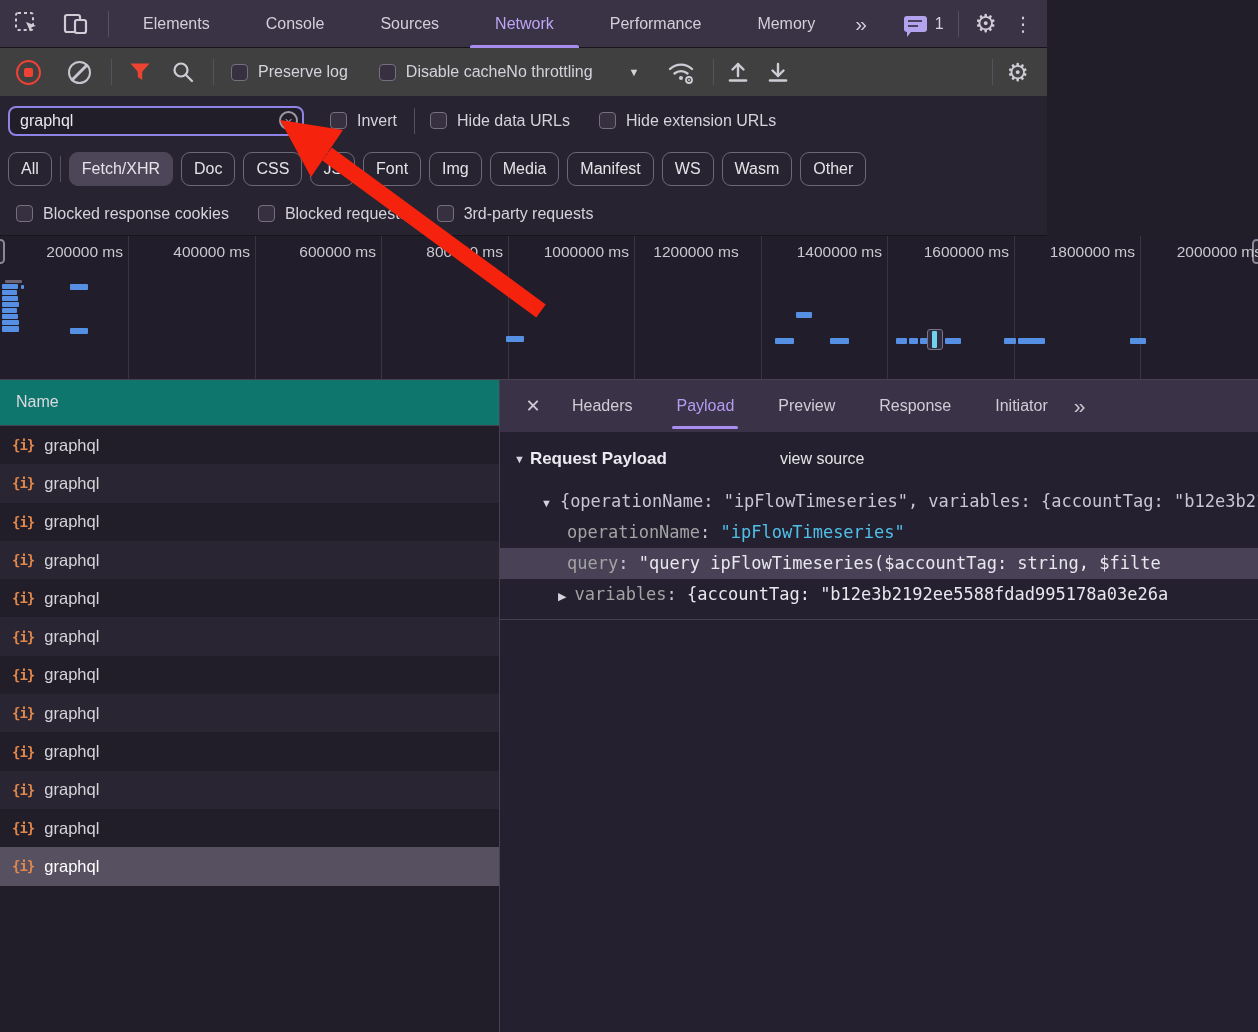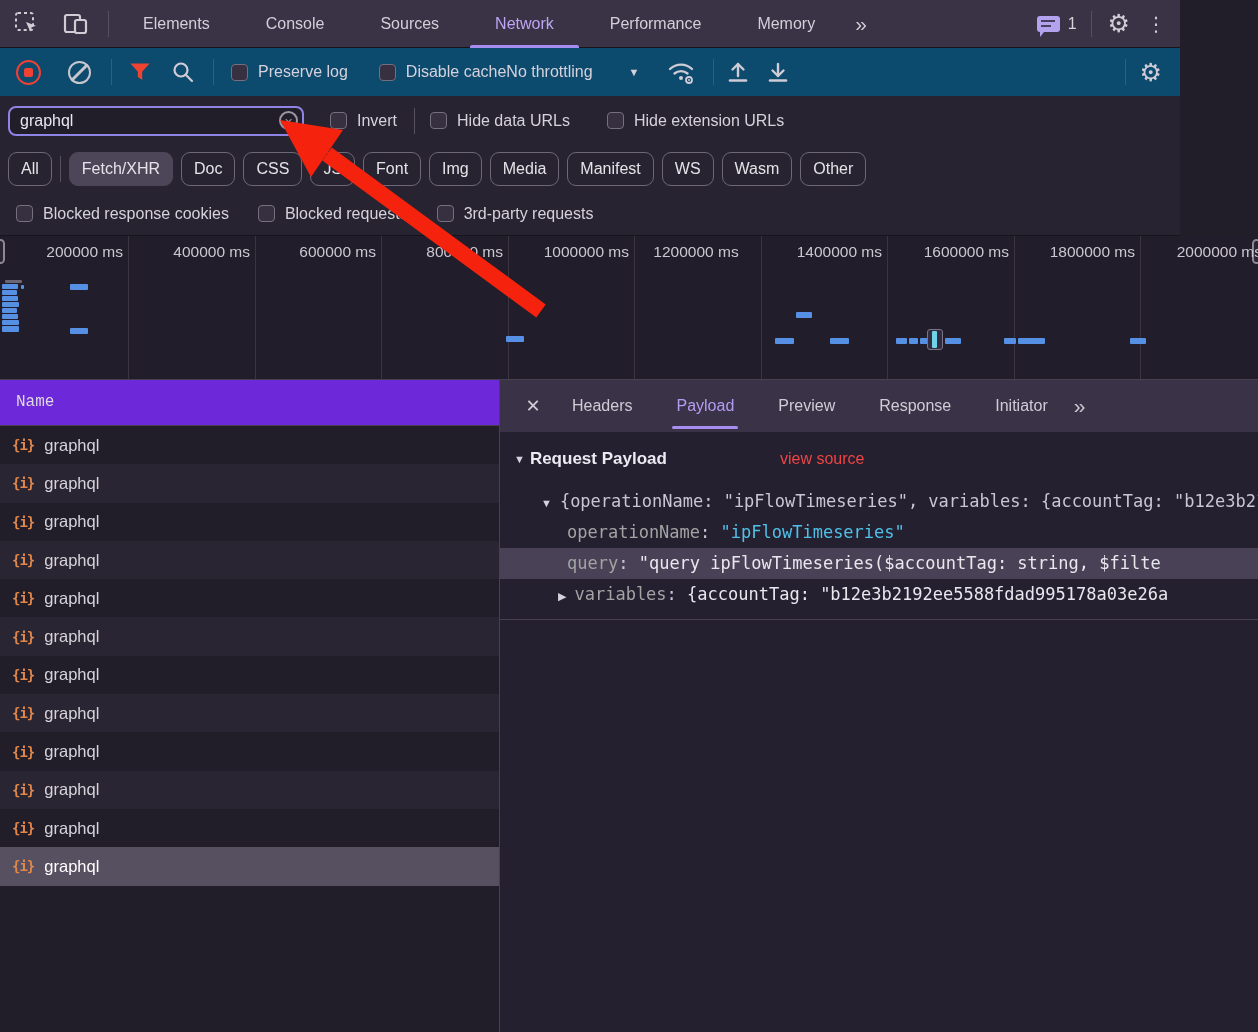--- a/index.html
+++ b/index.html
@@ -1,37 +1,37 @@
 <!DOCTYPE html>
 <html><head>
 <meta charset="utf-8">
 <style>
   html,body{margin:0;padding:0;background:#141118;}
   .page{position:relative;width:1258px;height:1032px;background:#221e29;overflow:hidden;
         font-family:"Liberation Sans",sans-serif;color:#d6d2dc;}
-  .row{position:absolute;left:0;width:1180px;display:flex;align-items:center;box-sizing:border-box;}
+  .row{position:absolute;left:0;width:1047px;display:flex;align-items:center;box-sizing:border-box;}
 
   
   .tabbar{top:0;height:48px;background:#3a3245;border-bottom:1px solid #17141c;}
   .top-tab{padding:0 28px;font-size:16px;color:#d3cfd9;height:48px;line-height:48px;position:relative;cursor:default;}
   .top-tab.sel{color:#bda6f5;}
   .top-tab.sel::after{content:"";position:absolute;left:3px;right:3px;bottom:0;height:3px;background:#a78df0;border-radius:2px 2px 0 0;}
   .sep{width:1px;height:26px;background:#57515f;flex:0 0 1px;}
   .ico{display:flex;align-items:center;justify-content:center;}
   .more-chev{font-size:21px;color:#cfccd6;padding:0 12px;letter-spacing:-2px;}
   .bubble{position:relative;width:23px;height:16px;background:#b3a2ee;border-radius:3px;margin-left:auto;}
   .bubble::after{content:"";position:absolute;left:3px;bottom:-5px;border:5px solid transparent;border-top-color:#b3a2ee;border-left-color:#b3a2ee;border-width:5px 4px;}
   .bubble i{position:absolute;left:4px;width:14px;height:2px;background:#4a4161;}
   .bubble i.l1{top:4px}.bubble i.l2{top:9px;width:10px}
   .issue-count{font-size:16px;color:#d6d2dc;margin:0 14px 0 8px;}
   .gear{font-size:25px;color:#cfccd6;line-height:1;}
   .kebab{font-size:20px;color:#cfccd6;padding:0 6px;}
 
   
-  .toolbar{top:48px;height:48px;background:#0c4a6e;}
+  .toolbar{top:48px;height:48px;background:#404040;}
   .rec{width:21px;height:21px;border:2.5px solid #ef4134;border-radius:50%;display:flex;align-items:center;justify-content:center;margin-left:16px;}
   .rec i{width:9px;height:9px;background:#ef4134;border-radius:2px;}
   .block{position:relative;width:19px;height:19px;border:2.6px solid #c9c5cf;border-radius:50%;margin-left:27px;}
   .block::after{content:"";position:absolute;left:8.2px;top:-2px;width:2.6px;height:23px;background:#c9c5cf;transform:rotate(45deg);}
   .cb-item{display:flex;align-items:center;gap:10px;font-size:16px;color:#d6d2dc;}
   .cb{width:17px;height:17px;border:1.7px solid #756f80;border-radius:4px;background:#363040;flex:0 0 17px;box-sizing:border-box;}
   .throt{display:flex;align-items:center;font-size:16px;color:#d6d2dc;}
   .caret{font-size:11px;color:#d6d2dc;margin-left:36px;}
 
   
@@ -60,42 +60,42 @@
   .bar{position:absolute;border-radius:1px;}
   .bar.blue{background:#5590e4;}
   .bar.gray{background:#6b6575;}
   .bar.cyan{background:#6fd4ea;}
   .bar.sel{background:#322c40;border:1px solid #7a7488;box-sizing:border-box;border-radius:3px;}
   .scroll-pill{position:absolute;top:3px;width:9px;height:25px;border:2px solid #8d8798;border-radius:6px;background:#2a2533;box-sizing:border-box;}
 
   
   .name-panel{position:absolute;left:0;top:380px;width:500px;height:652px;background:#221e29;
     border-right:1px solid #46404f;box-sizing:border-box;}
-  .name-header{height:46px;background:#6d28d9;border-bottom:1px solid #46404f;box-sizing:border-box;
-    line-height:44px;padding-left:16px;font-size:16px;color:#dcd9e1;font-family:Liberation Mono, monospace;}
+  .name-header{height:46px;background:#0f766e;border-bottom:1px solid #46404f;box-sizing:border-box;
+    line-height:44px;padding-left:16px;font-size:16px;color:#dcd9e1;}
   .req-row{height:38.3px;display:flex;align-items:center;}
   .req-row.alt{background:#2a2532;}
   .req-row.selected{background:#575060;}
   .req-icon{font-family:"DejaVu Sans Mono",monospace;font-size:14px;font-weight:700;color:#e0874c;
     margin:0 10px 0 12px;letter-spacing:-1px;}
   .req-label{font-size:16.5px;color:#d6d3db;}
   .req-row.selected .req-label{color:#ffffff;}
 
   
   .details{position:absolute;left:500px;top:380px;width:758px;height:652px;background:#242030;overflow:hidden;}
   .det-tabbar{height:52px;background:#3a3347;display:flex;align-items:center;}
   .det-close{margin-left:20px;width:26px;text-align:center;font-size:18px;color:#cfccd6;}
   .det-tab{padding:0 19px;margin:0 3px;height:52px;line-height:52px;font-size:16px;color:#cfccd6;position:relative;}
   .det-tab.sel{color:#b49bf2;}
   .det-tab.sel::after{content:"";position:absolute;left:15px;right:15px;bottom:3px;height:3px;background:#a78df0;border-radius:2px;}
   .det-more{font-size:21px;color:#cfccd6;letter-spacing:-2px;margin-left:4px;}
   .payload-head{position:absolute;top:64px;left:14px;height:30px;display:flex;align-items:center;}
   .tri{font-size:11px;color:#d6d2dc;margin-right:5px;}
   .payload-title{font-size:17px;font-weight:700;color:#eceaf0;}
-  .view-source{position:absolute;top:64px;left:280px;height:30px;line-height:30px;font-size:16px;color:#ef4444;}
+  .view-source{position:absolute;top:64px;left:280px;height:30px;line-height:30px;font-size:16px;color:#e5e5e5;}
   .tree{position:absolute;top:106px;left:0;right:0;}
   .tree-row{height:31px;line-height:31px;font-family:"DejaVu Sans Mono",monospace;font-size:17px;
     white-space:pre;overflow:hidden;box-sizing:border-box;}
   .tree-row.hl{background:#494257;}
   .tw{display:inline-block;font-family:"Liberation Sans",sans-serif;font-size:11px;color:#d6d2dc;margin-right:8px;}
   .seg-key{color:#a3a3a3;}
   .seg-str{color:#4fc0e8;}
   .seg-plain{color:#c9c5d2;}
   .seg-bright{color:#e9e7ee;}
   .tree-divider{position:absolute;left:0;right:0;top:239px;height:1px;background:#46404f;}
@@ -206,21 +206,21 @@
     </div>
     <div class="cb-item" style="margin-left:26px">
       <span class="cb"></span>
       <span>Invert</span>
     </div>
     <span class="sep" style="margin-left:17px"></span>
     <div class="cb-item" style="margin-left:15px">
       <span class="cb"></span>
       <span>Hide data URLs</span>
     </div>
-    <div class="cb-item" style="margin-left:37px">
+    <div class="cb-item" style="margin-left:29px">
       <span class="cb"></span>
       <span>Hide extension URLs</span>
     </div>
   </div>
 
   <div class="row chipsbar">
       <div class="chip">All</div>
       <span class="sep"></span>
       <div class="chip sel">Fetch/XHR</div>
       <div class="chip">Doc</div>

